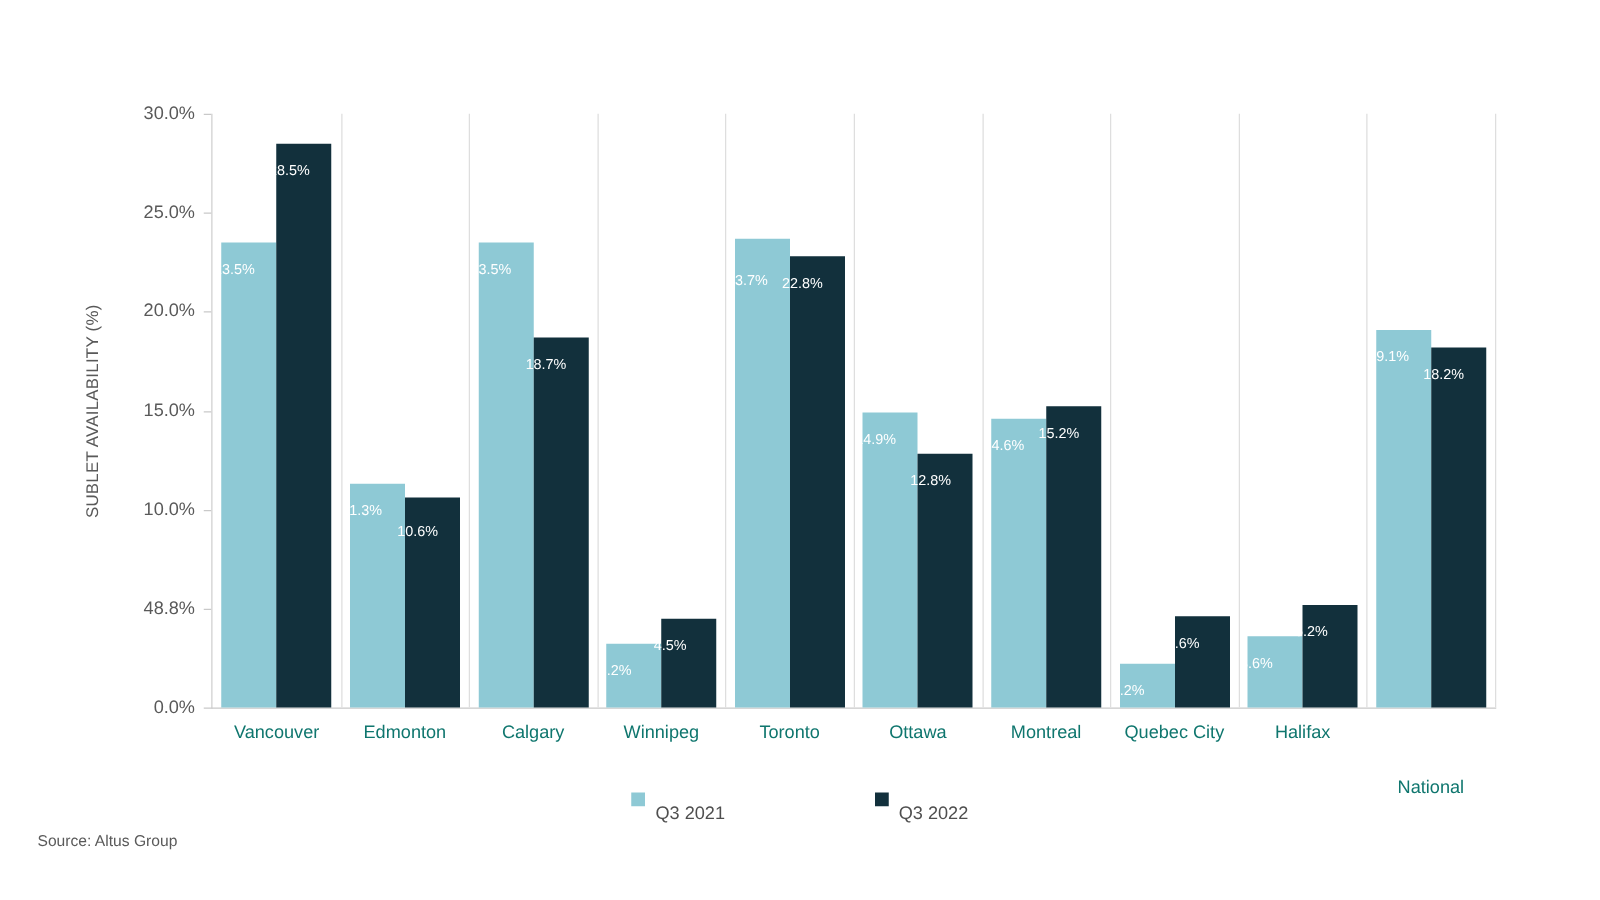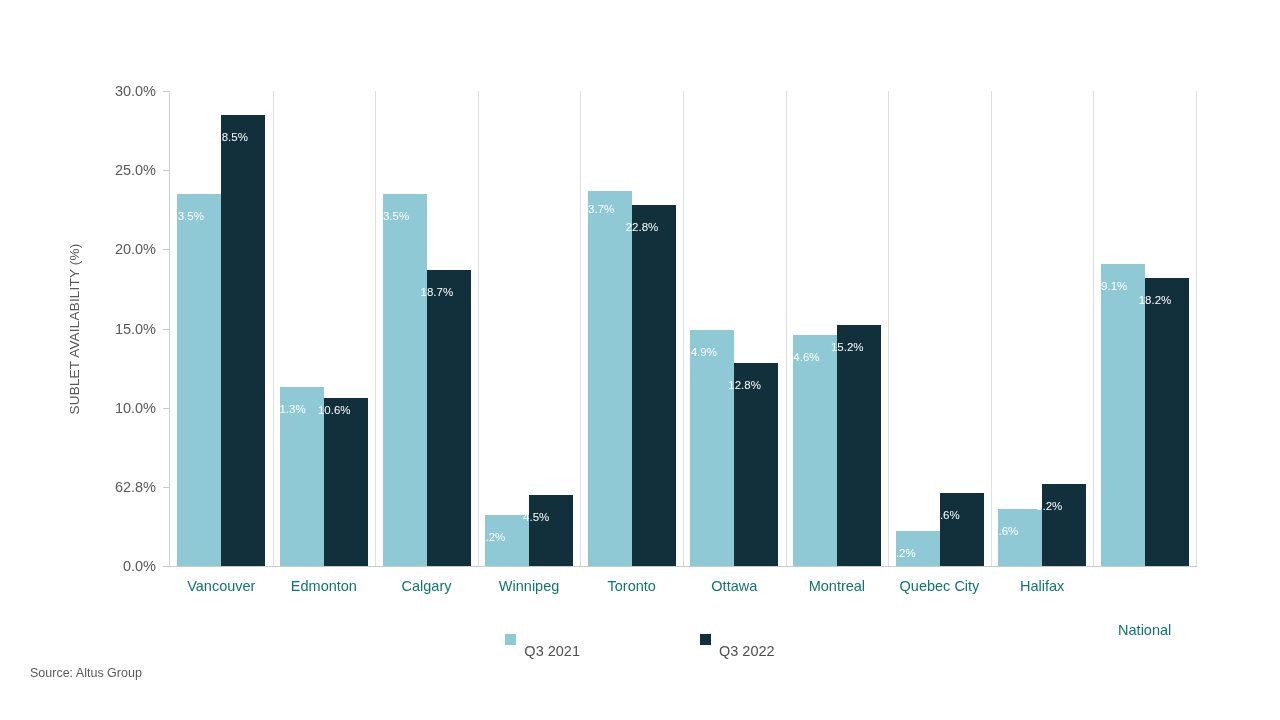--- a/index.html
+++ b/index.html
@@ -173,21 +173,21 @@
   <div class="y-axis-title-wrap">
     <div class="y-axis-title" style="width: 475px; left: -163.5px; top: 316.5px; transform-origin: 50% 50%;">SUBLET AVAILABILITY (%)</div>
   </div>
 
   <div class="axis-line-y"></div>
   <div class="axis-line-x"></div>
 
   <div id="y-ticks">
       <div class="tick-label" style="top: 558px; left: 86px;">0.0%</div>
       <div class="tick-mark" style="top: 566px; left: 163px;"></div>
-      <div class="tick-label" style="top: 478.833px; left: 86px;">62.8%</div>
+      <div class="tick-label" style="top: 478.833px; left: 86px;">48.8%</div>
       <div class="tick-mark" style="top: 486.833px; left: 163px;"></div>
       <div class="tick-label" style="top: 399.667px; left: 86px;">10.0%</div>
       <div class="tick-mark" style="top: 407.667px; left: 163px;"></div>
       <div class="tick-label" style="top: 320.5px; left: 86px;">15.0%</div>
       <div class="tick-mark" style="top: 328.5px; left: 163px;"></div>
       <div class="tick-label" style="top: 241.333px; left: 86px;">20.0%</div>
       <div class="tick-mark" style="top: 249.333px; left: 163px;"></div>
       <div class="tick-label" style="top: 162.167px; left: 86px;">25.0%</div>
       <div class="tick-mark" style="top: 170.167px; left: 163px;"></div>
       <div class="tick-label" style="top: 83px; left: 86px;">30.0%</div>
@@ -205,31 +205,31 @@
       <div class="group-sep" style="left: 821px;"></div>
       <div class="group-sep" style="left: 923px;"></div>
       <div class="group-sep" style="left: 1026px;"></div>
       <div class="bar s0" style="left: 7.3px; width: 44px; height: 372.083px; background: rgb(142, 201, 213);"></div>
       <div class="bar-label" style="left: 1.3px; width: 56px; top: 118.917px;">23.5%</div>
       <div class="bar s1" style="left: 51.3px; width: 44px; height: 451.25px; background: rgb(18, 48, 60);"></div>
       <div class="bar-label" style="left: 45.3px; width: 56px; top: 39.75px;">28.5%</div>
       <div class="bar s0" style="left: 109.9px; width: 44px; height: 178.917px; background: rgb(142, 201, 213);"></div>
       <div class="bar-label" style="left: 103.9px; width: 56px; top: 312.083px;">11.3%</div>
       <div class="bar s1" style="left: 153.9px; width: 44px; height: 167.833px; background: rgb(18, 48, 60);"></div>
-      <div class="bar-label" style="left: 147.9px; width: 56px; top: 313px;">10.6%</div>
+      <div class="bar-label" style="left: 147.9px; width: 56px; top: 329px;">10.6%</div>
       <div class="bar s0" style="left: 212.5px; width: 44px; height: 372.083px; background: rgb(142, 201, 213);"></div>
       <div class="bar-label" style="left: 206.5px; width: 56px; top: 118.917px;">23.5%</div>
       <div class="bar s1" style="left: 256.5px; width: 44px; height: 296.083px; background: rgb(18, 48, 60);"></div>
       <div class="bar-label" style="left: 250.5px; width: 56px; top: 194.917px;">18.7%</div>
       <div class="bar s0" style="left: 315.1px; width: 44px; height: 50.6667px; background: rgb(142, 201, 213);"></div>
       <div class="bar-label" style="left: 309.1px; width: 56px; top: 440.333px;">3.2%</div>
       <div class="bar s1" style="left: 359.1px; width: 44px; height: 71.25px; background: rgb(18, 48, 60);"></div>
       <div class="bar-label" style="left: 353.1px; width: 56px; top: 419.75px;">4.5%</div>
       <div class="bar s0" style="left: 417.7px; width: 44px; height: 375.25px; background: rgb(142, 201, 213);"></div>
-      <div class="bar-label" style="left: 411.7px; width: 56px; top: 112px;">23.7%</div>
+      <div class="bar-label" style="left: 411.7px; width: 56px; top: 128px;">23.7%</div>
       <div class="bar s1" style="left: 461.7px; width: 44px; height: 361px; background: rgb(18, 48, 60);"></div>
       <div class="bar-label" style="left: 455.7px; width: 56px; top: 130px;">22.8%</div>
       <div class="bar s0" style="left: 520.3px; width: 44px; height: 235.917px; background: rgb(142, 201, 213);"></div>
       <div class="bar-label" style="left: 514.3px; width: 56px; top: 255.083px;">14.9%</div>
       <div class="bar s1" style="left: 564.3px; width: 44px; height: 202.667px; background: rgb(18, 48, 60);"></div>
       <div class="bar-label" style="left: 558.3px; width: 56px; top: 288.333px;">12.8%</div>
       <div class="bar s0" style="left: 622.9px; width: 44px; height: 231.167px; background: rgb(142, 201, 213);"></div>
       <div class="bar-label" style="left: 616.9px; width: 56px; top: 259.833px;">14.6%</div>
       <div class="bar s1" style="left: 666.9px; width: 44px; height: 240.667px; background: rgb(18, 48, 60);"></div>
       <div class="bar-label" style="left: 660.9px; width: 56px; top: 250.333px;">15.2%</div>

